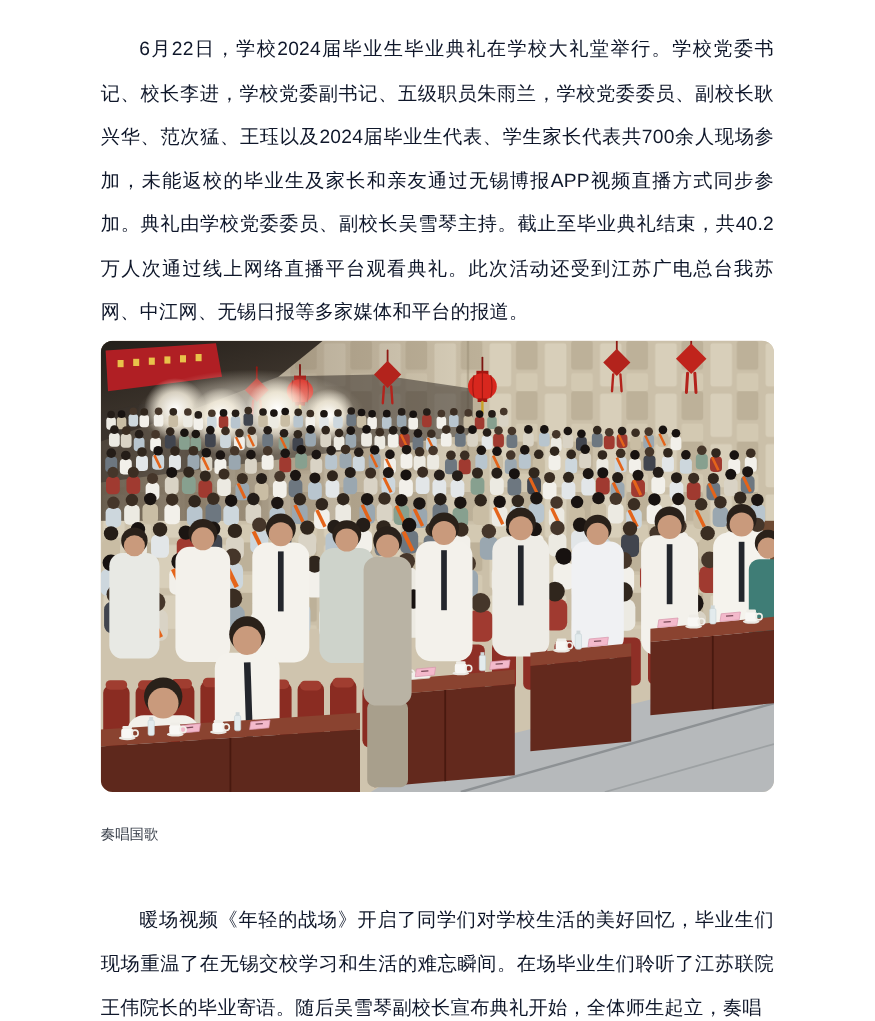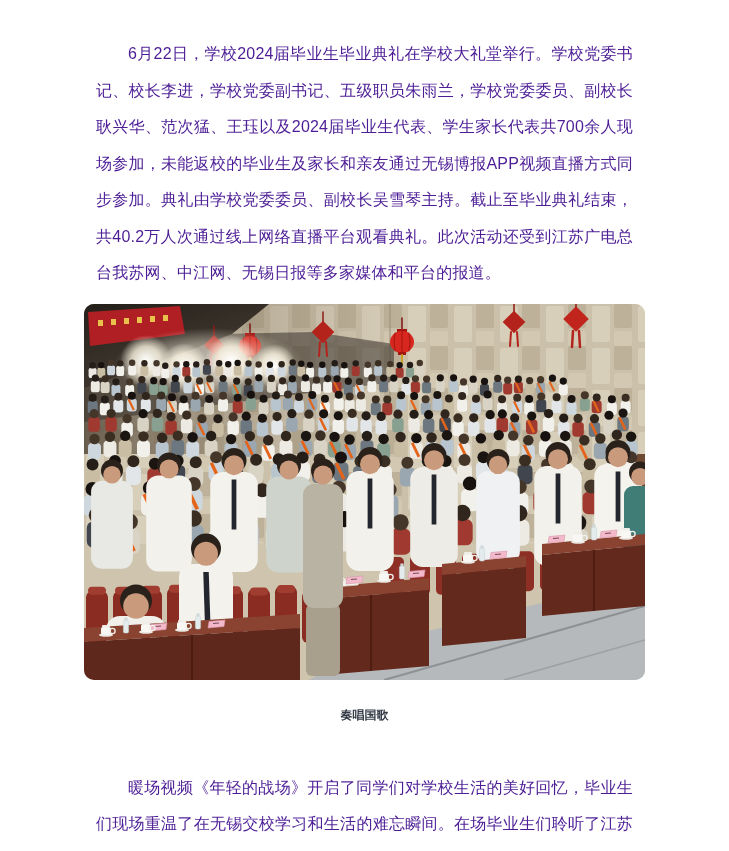--- a/index.html
+++ b/index.html
@@ -2,42 +2,41 @@
 <html lang="zh"><head>
 <meta charset="utf-8">
 <style>
   html,body{margin:0;padding:0;background:#ffffff;}
   body{
     width:729px;height:851px;overflow:hidden;
     font-family:"Liberation Sans","DejaVu Sans",sans-serif;
   }
   .content{width:561px;margin:0 auto;padding-top:24px;}
   .para{
-    margin:12px;
+    margin:0;
     font-size:16px;
     line-height:36.5px;
-    color:#4c1d95;
+    color:#0f172a;
     text-align:justify;
     text-indent:2em;
     letter-spacing:0.2px;
     word-break:break-all;
   }
   .photo-wrap{
     width:561px;height:376px;
     margin-top:4px;
     border-radius:10px;
     overflow:hidden;
     background:#cfc4ae;
   }
   .photo-wrap svg{display:block;}
   .caption{
     margin-top:27px;
-    text-align:center;
     font-size:12px;
-    font-weight:700;
+    font-weight:400;
     color:#333a45;
   }
   .para2{margin-top:46px;}
 </style>
 </head>
 <body>
 
 <div class="content">
 
   <p class="para">6月22日，学校2024届毕业生毕业典礼在学校大礼堂举行。学校党委书记、校长李进，学校党委副书记、五级职员朱雨兰，学校党委委员、副校长耿兴华、范次猛、王珏以及2024届毕业生代表、学生家长代表共700余人现场参加，未能返校的毕业生及家长和亲友通过无锡博报APP视频直播方式同步参加。典礼由学校党委委员、副校长吴雪琴主持。截止至毕业典礼结束，共40.2万人次通过线上网络直播平台观看典礼。此次活动还受到江苏广电总台我苏网、中江网、无锡日报等多家媒体和平台的报道。</p>

